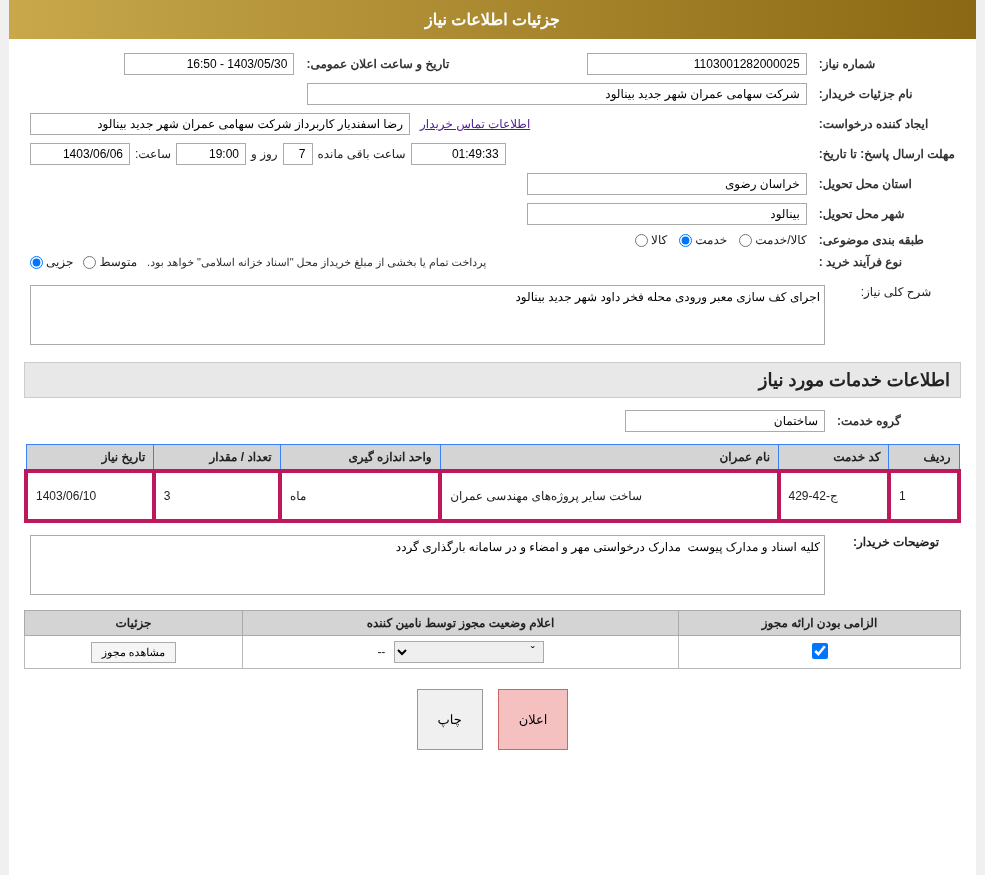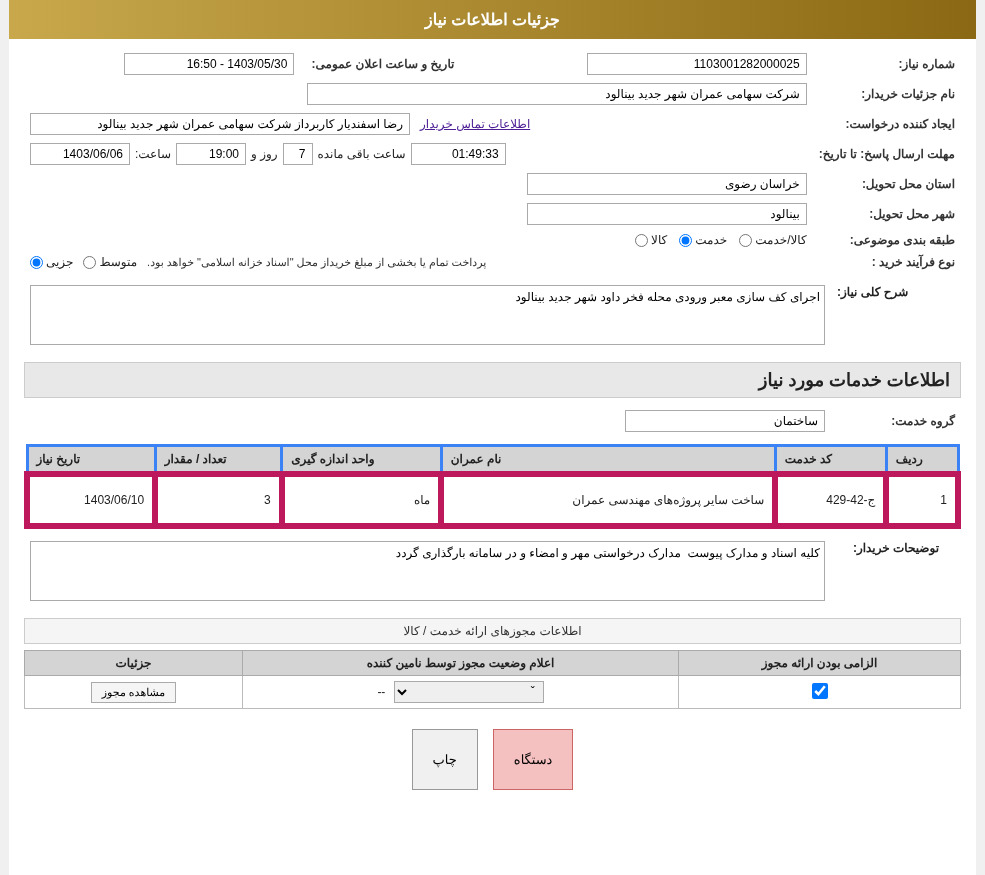--- a/index.html
+++ b/index.html
@@ -39,21 +39,21 @@
     .form-table {
       width: 100%;
       border-collapse: collapse;
       margin-bottom: 8px;
     }
     .form-table td {
       padding: 4px 6px;
       vertical-align: middle;
     }
     .label-cell {
-      text-align: right;
+      text-align: left;
       font-weight: bold;
       white-space: nowrap;
       color: #333;
       width: auto;
     }
     .value-cell {
       text-align: right;
     }
     .input-field {
       border: 1px solid #aaa;
@@ -81,29 +81,29 @@
       align-items: center;
       gap: 3px;
     }
     .data-table {
       width: 100%;
       border-collapse: collapse;
       margin: 8px 0;
     }
     .data-table th {
       background: #d4d4d4;
-      border: 3px solid #3b82f6;
+      border: 1px solid #3b82f6;
       padding: 5px 8px;
+      text-align: right;
+      font-weight: bold;
+    }
+    .data-table td {
+      border: 4px solid #be185d;
+      padding: 16px 8px;
       text-align: left;
-      font-weight: bold;
-    }
-    .data-table td {
-      border: 6px solid #be185d;
-      padding: 16px 8px;
-      text-align: right;
     }
     .data-table tr:nth-child(even) td {
       background: #f9f9f9;
     }
     .textarea-field {
       width: 100%;
       height: 60px;
       border: 1px solid #aaa;
       padding: 4px;
       font-size: 12px;
@@ -292,21 +292,21 @@
               <span>جزیی</span>
               <input type="radio" name="purchase" checked="" style="">
             </div>
           </div>
         </td>
       </tr>
     </tbody>
       </table>
 
     <div style="display:flex; align-items:flex-start; margin: 8px 0;">
-      <div style="width:130px; font-weight:bold; padding:4px 6px; text-align:left; flex-shrink:0;">شرح کلی نیاز:</div>
+      <div style="width:130px; font-weight:normal; padding:4px 6px; text-align:center; flex-shrink:0;">شرح کلی نیاز:</div>
       <div style="flex:1; padding:4px 6px;">
         <textarea class="textarea-field" style="">اجرای کف سازی معبر ورودی محله فخر داود شهر جدید بینالود</textarea>
       </div>
     </div>
 
     <div class="section-title">اطلاعات خدمات مورد نیاز</div>
 
     <table class="form-table">
       <tbody>
           <tr>
@@ -341,21 +341,20 @@
         </tbody>
     </table>
 
     <div style="display:flex; align-items:flex-start; margin: 8px 0;">
       <div style="width:130px; font-weight:bold; padding:4px 6px; text-align:center; flex-shrink:0;">توضیحات خریدار:</div>
       <div style="flex:1; padding:4px 6px;">
         <textarea class="textarea-field" style="">کلیه اسناد و مدارک پیوست  مدارک درخواستی مهر و امضاء و در سامانه بارگذاری گردد</textarea>
       </div>
     </div>
 
-    <div class="section-subtitle">اطلاعات مجوزهای ارائه خدمت / کالا</div>
 
     <table class="perm-table">
       <thead>
         <tr>
           <th>الزامی بودن ارائه مجوز</th>
           <th>اعلام وضعیت مجوز توسط نامین کننده</th>
           <th>جزئیات</th>
         </tr>
       </thead>
       <tbody id="perm-tbody">
@@ -370,18 +369,18 @@
         <span style="margin-right:5px;">--</span>
       </td>
       <td>
         <button class="view-btn">مشاهده مجوز</button>
       </td>
     </tr>
         </tbody>
     </table>
 
     <div class="button-row">
-      <button class="btn btn-back">دستگاه</button>
+      <button class="btn btn-back">اعلان</button>
       <button class="btn btn-print">چاپ</button>
     </div>
 
   </div>
 </div>
 
 </body></html>

